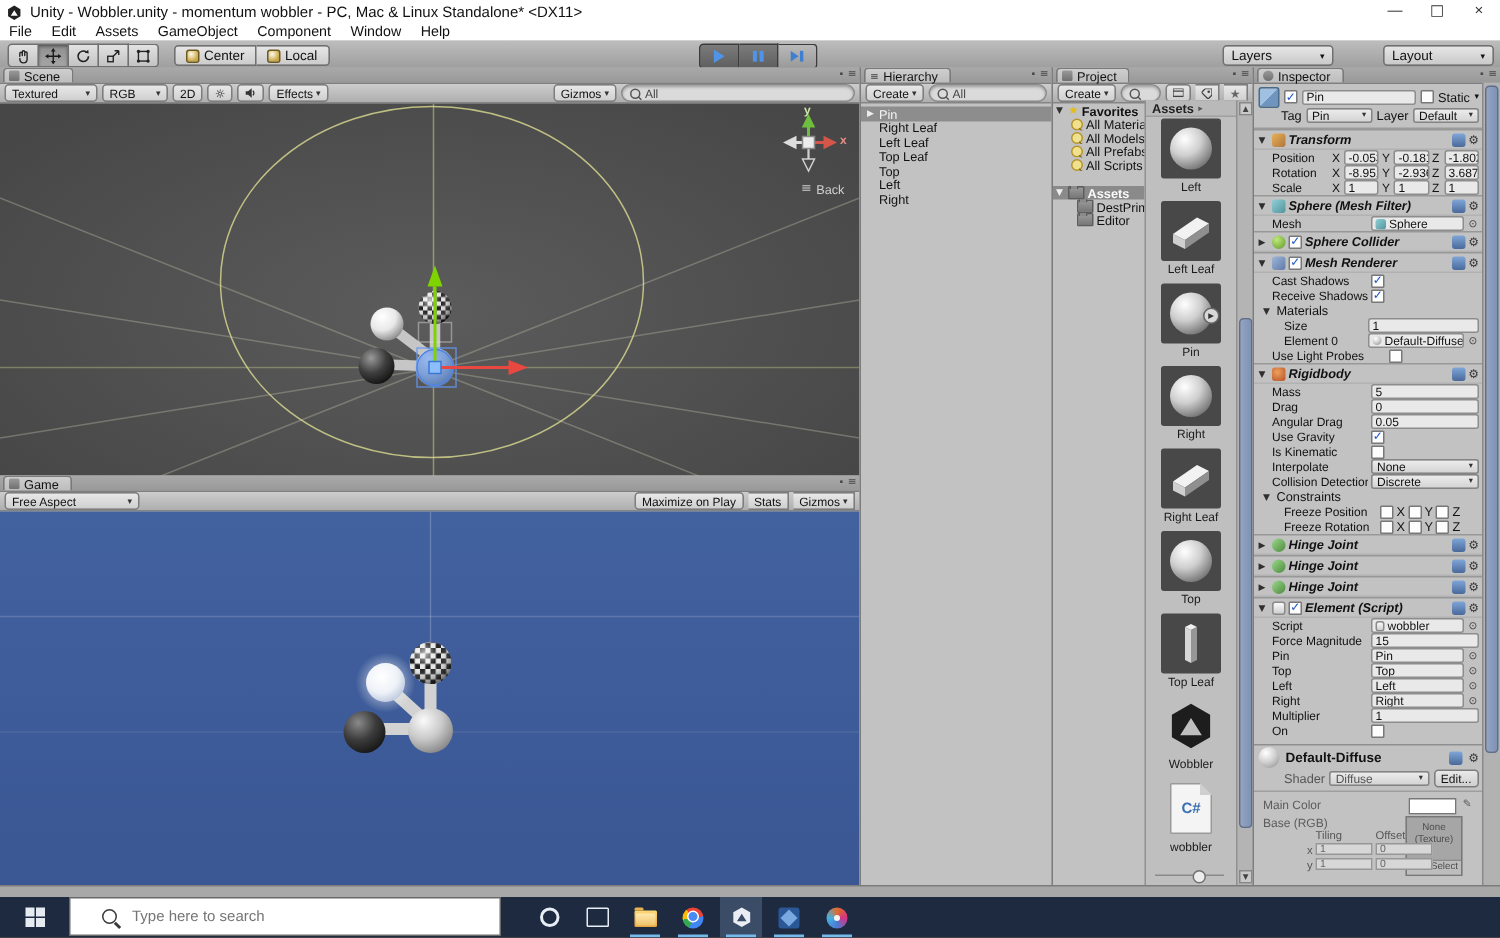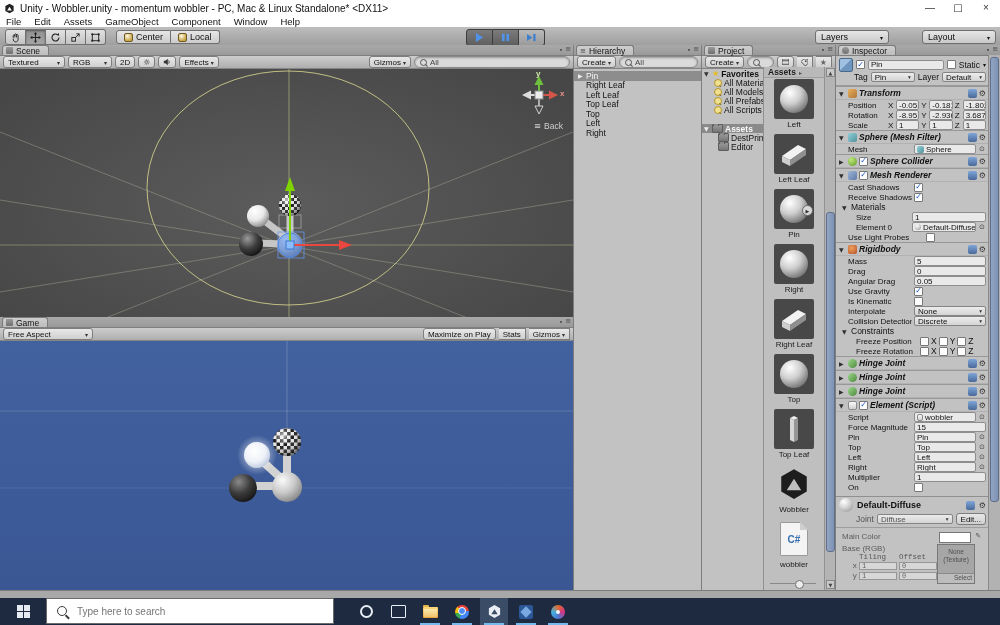--- a/index.html
+++ b/index.html
@@ -153,36 +153,36 @@
   .shrow{display:flex;align-items:center;gap:3px;height:12px;padding:0 3px 0 20px;color:#555;}
   .matdiv{height:1px;background:#9e9e9e;margin:2px 0;}
   .matbody{position:relative;height:62px;color:#5c5c5c;}
   .mlab{position:absolute;font-size:8px;}
   .swatch{position:absolute;right:18px;top:2px;width:30px;height:9px;background:#ffffff;border:1px solid #777;}
   .swpen{position:absolute;right:8px;top:2px;font-size:7px;color:#555;}
   .texbox{position:absolute;right:14px;top:14px;width:38px;height:40px;background:#a6a6a6;border:1px solid #787878;
     font-size:6.5px;color:#4e4e4e;text-align:center;line-height:8px;padding-top:3px;box-sizing:border-box;}
   .texsel{position:absolute;right:0;bottom:0;left:0;height:9px;background:#bdbdbd;border-top:1px solid #8a8a8a;
     font-size:6.5px;text-align:right;padding-right:2px;line-height:8px;}
-  .tile-tbl{position:absolute;left:14px;top:22px;font-size:7.5px;font-family:Liberation Mono, monospace;}
+  .tile-tbl{position:absolute;left:32px;top:22px;font-size:7.5px;}
   .ttr{display:flex;align-items:center;gap:2px;height:10px;}
   .tth{display:flex;gap:2px;height:9px;align-items:center;color:#555;}
   .ttl{width:7px;text-align:right;color:#555;}
   .tfld{width:38px;height:8px;background:#d7d7d7;border:1px solid #979797;font-size:7px;color:#666;
     display:flex;align-items:center;padding:0 2px;box-sizing:border-box;}
   .inspscroll{position:absolute;right:0;top:10px;bottom:0;width:12px;background:#b2b2b2;border-left:1px solid #8a8a8a;box-sizing:border-box;}
   .inspscroll .vs-thumb{left:1px;width:9px;}
   
   .statusstrip{position:absolute;left:0;top:590px;width:1000px;height:8px;background:#a8a8a8;border-top:1px solid #7c7c7c;}
   .taskbar{position:absolute;left:0;top:598px;width:1000px;height:27px;background:#1d2a40;}
   .startbtn{position:absolute;left:0;top:0;width:46px;height:27px;display:flex;align-items:center;justify-content:center;}
   .winlogo{width:13px;height:13px;display:grid;grid-template-columns:6px 6px;grid-template-rows:6px 6px;gap:1px;}
   .winlogo span{background:#e6ebf2;}
   .tsearch{position:absolute;left:46px;top:0;width:288px;height:26px;background:#ffffff;border:1px solid #6a6a6a;
-    box-sizing:border-box;display:flex;align-items:center;gap:8px;padding-left:10px;}
+    box-sizing:border-box;display:flex;align-items:center;gap:8px;padding-left:21px;}
   .tsearch input{border:none;outline:none;font-size:10px;color:#333;font-family:"Liberation Sans",sans-serif;width:220px;background:transparent;}
   .tmag{width:8px;height:8px;border:1.5px solid #3a3a3a;border-radius:50%;position:relative;flex:none;}
   .tmag::after{content:"";position:absolute;width:5px;height:1.5px;background:#3a3a3a;transform:rotate(45deg);left:7px;top:9px;}
   .tslot{position:absolute;top:0;width:28px;height:27px;display:flex;align-items:center;justify-content:center;}
   .tslot.active{background:#3a4c66;}
   .tslot .uline{position:absolute;bottom:0;left:4px;right:4px;height:2px;background:#76b9ed;}
   .cortana{width:13px;height:13px;border:2px solid #e8eef6;border-radius:50%;box-sizing:border-box;}
   .taskview{width:13px;height:11px;border:1.5px solid #e8eef6;border-radius:1px;position:relative;}
   .folder{width:15px;height:11px;background:linear-gradient(#ffd977,#e8a33d);border-radius:1px;position:relative;margin-top:2px;}
   .folder::before{content:"";position:absolute;top:-2px;left:0;width:6px;height:2px;background:#e8b34d;border-radius:1px 1px 0 0;}
@@ -1049,21 +1049,21 @@
       </div>
 
       <div class="matwrap">
         <div class="mathead">
           <span class="matsphere"></span>
           <span class="matname">Default-Diffuse</span>
           <span class="doc"></span>
           <span class="gear sym">⚙</span>
         </div>
         <div class="shrow">
-          <span>Joint</span>
+          <span>Shader</span>
           <span class="ddfld grow">
               <span>Diffuse</span>
               <span class="car sym">▾</span>
             </span>
           <span class="mbtn">
               <span>Edit...</span>
             </span>
         </div>
         <div class="matdiv"></div>
         <div class="matbody">

